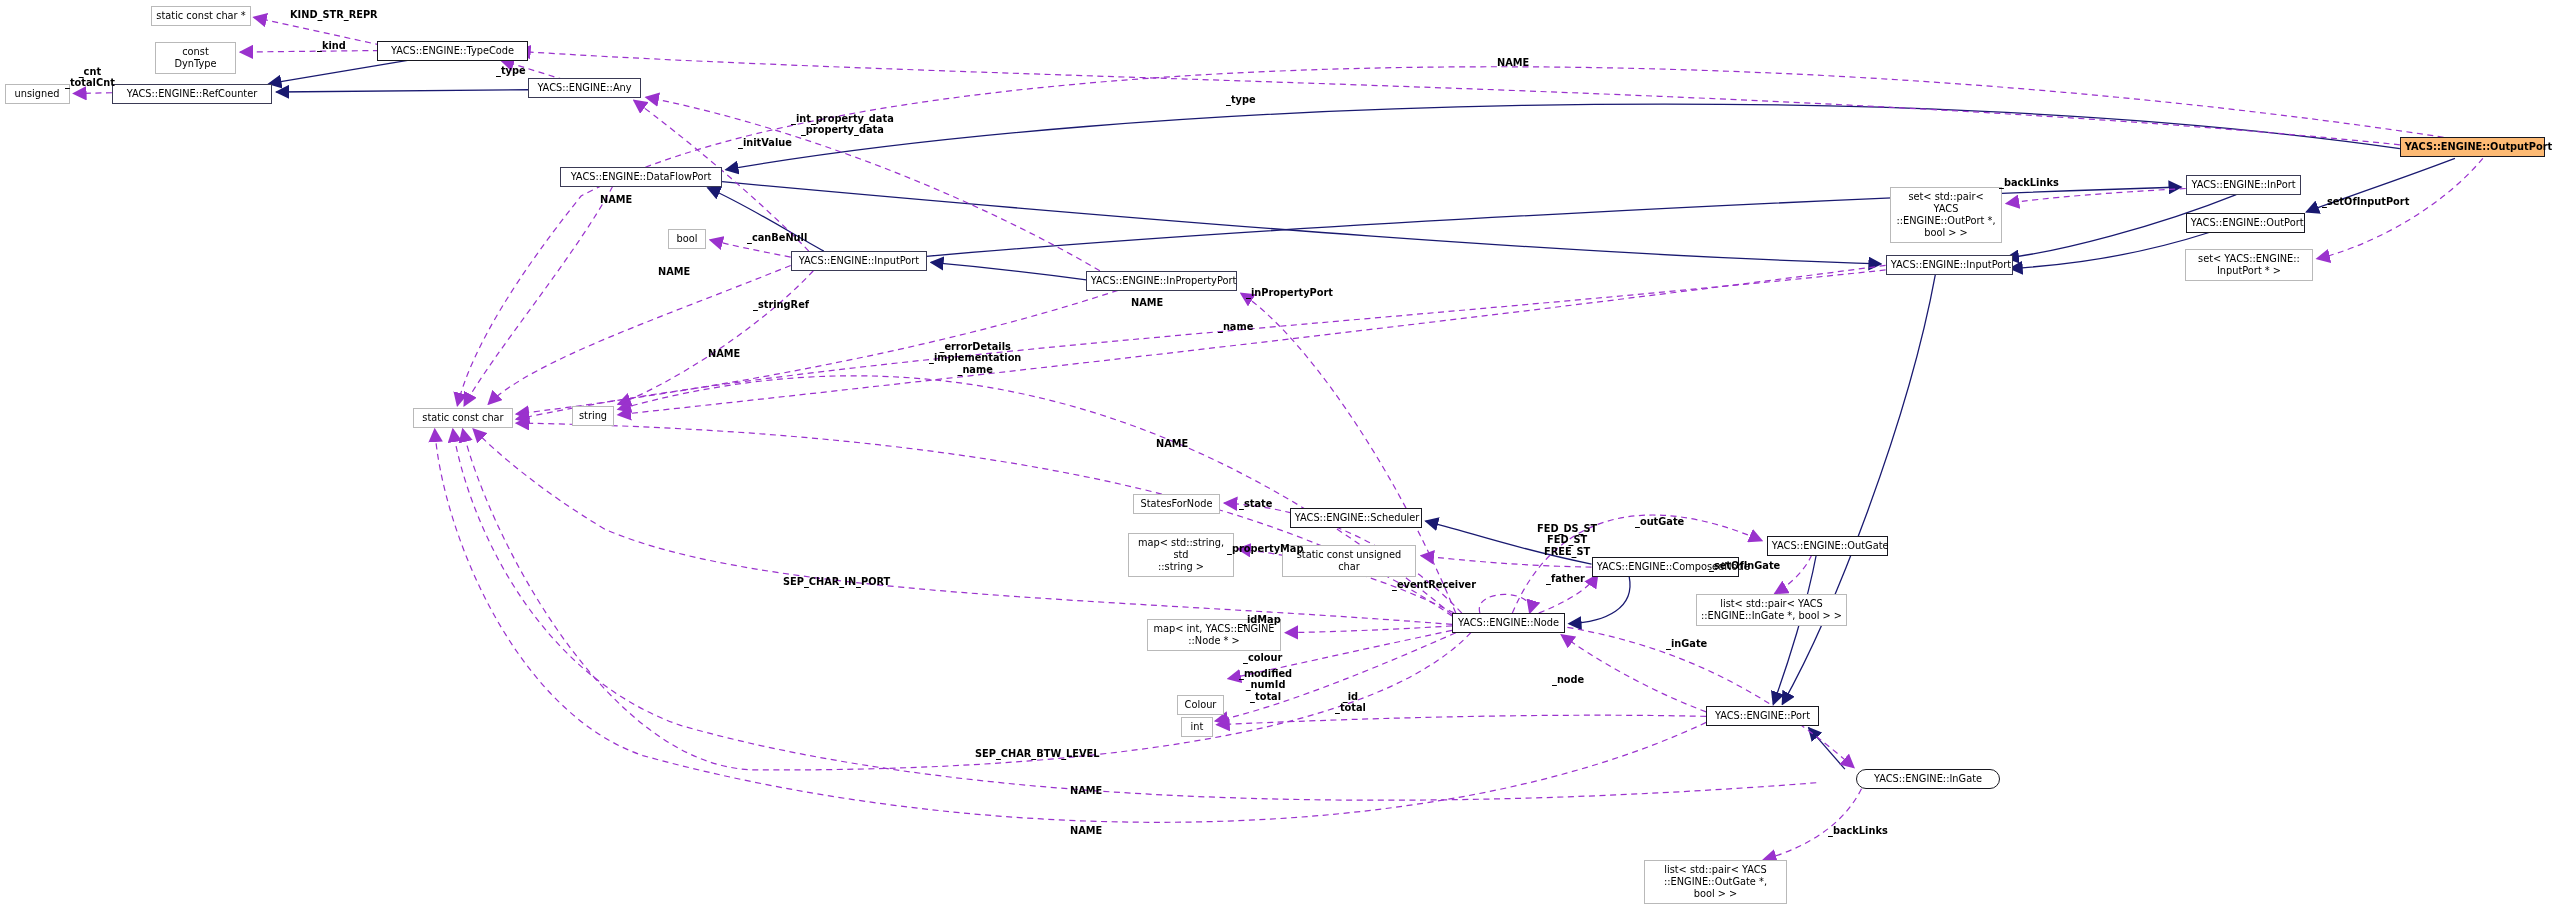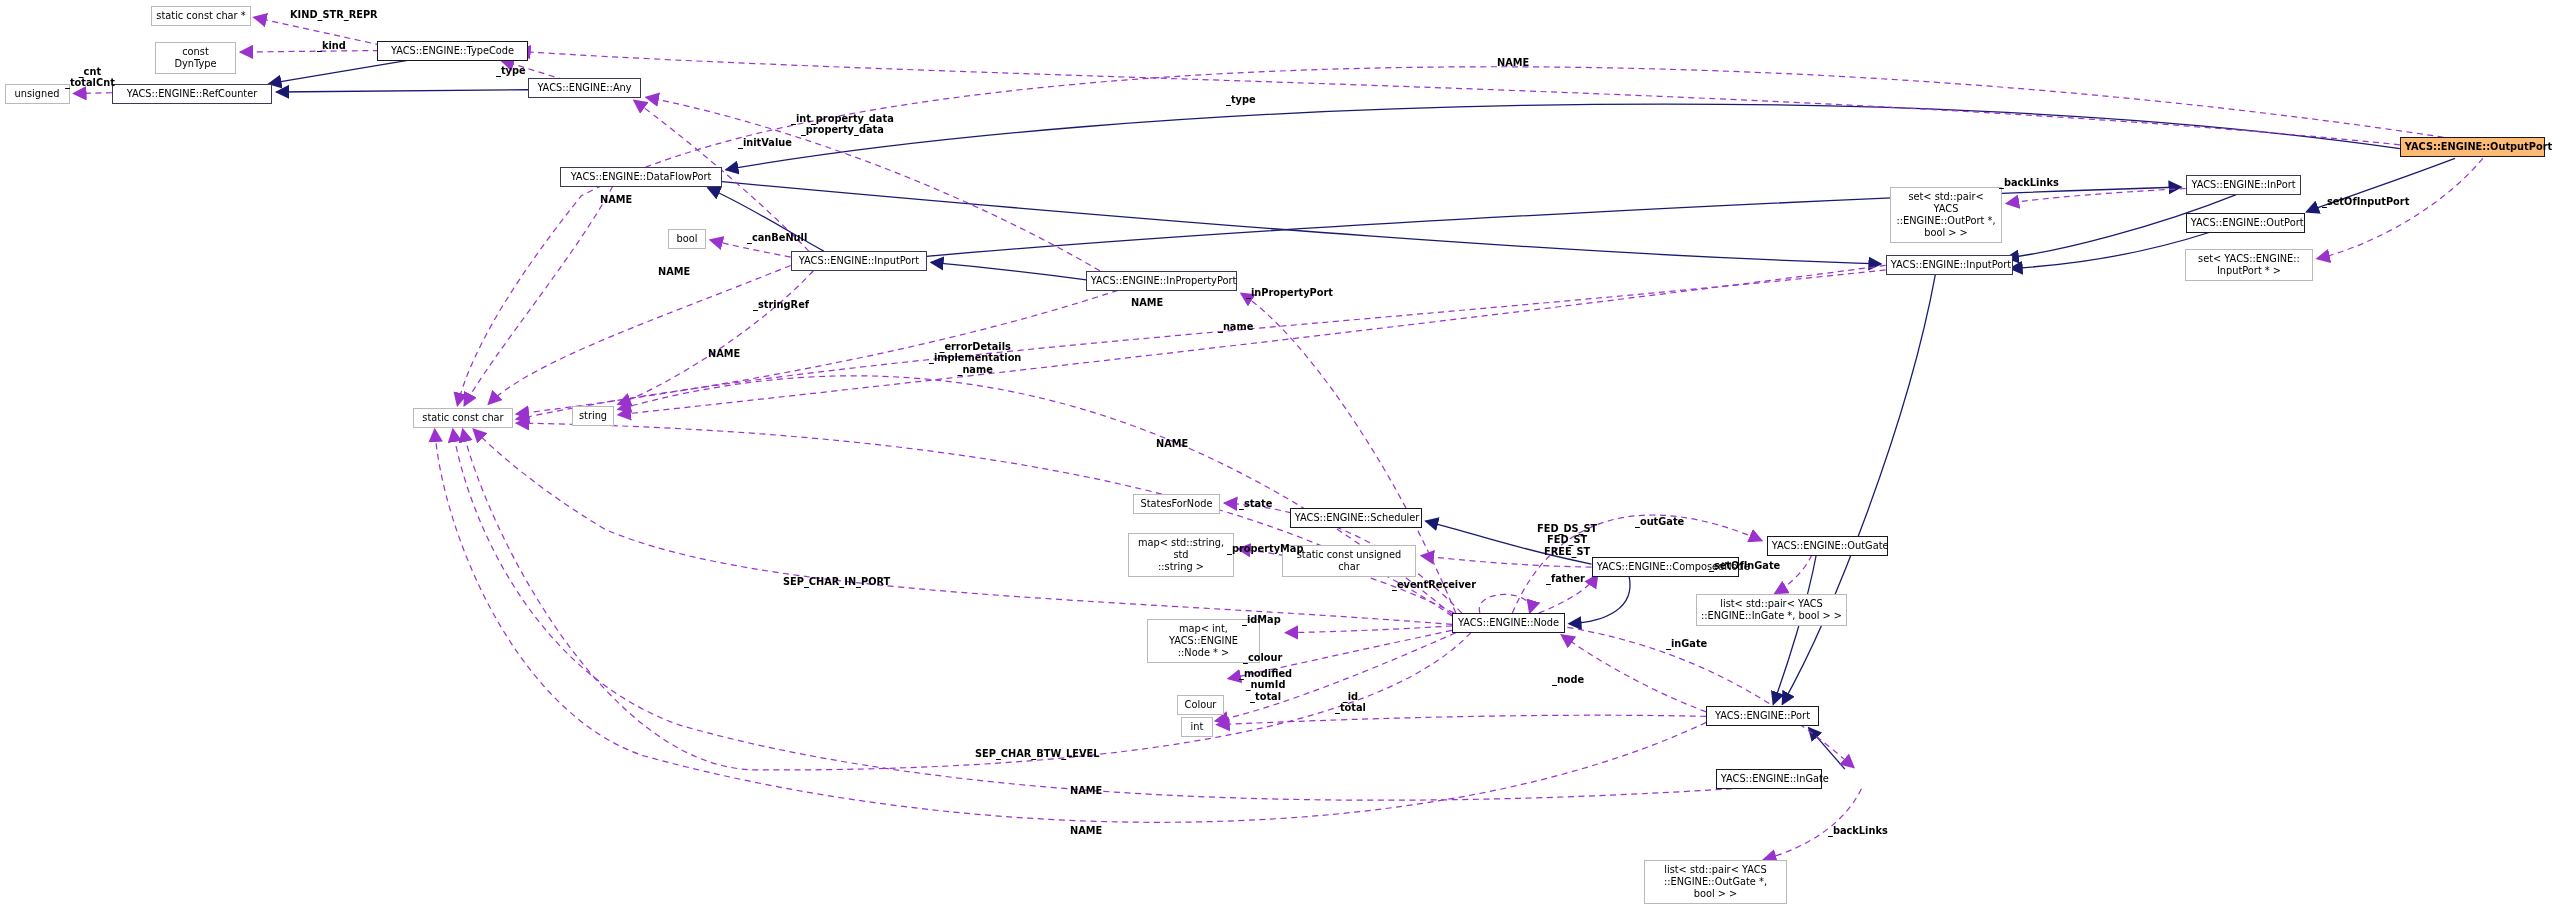--- a/index.html
+++ b/index.html
@@ -101,26 +101,26 @@
   <div class="n" style="left:1133px;top:494px;width:87px;">StatesForNode</div>
   <div class="n bold" style="left:1290px;top:508px;width:132px;">YACS::ENGINE::Scheduler</div>
   <div class="n" style="left:1128px;top:533px;width:106px;">map&lt; std::string, std
 ::string &gt;</div>
   <div class="n" style="left:1282px;top:545px;width:134px;">static const unsigned char</div>
   <div class="n bold" style="left:1592px;top:557px;width:147px;">YACS::ENGINE::ComposedNode</div>
   <div class="n bold" style="left:1767px;top:536px;width:121px;">YACS::ENGINE::OutGate</div>
   <div class="n" style="left:1696px;top:594px;width:151px;">list&lt; std::pair&lt; YACS
 ::ENGINE::InGate *, bool &gt; &gt;</div>
   <div class="n bold" style="left:1452px;top:613px;width:113px;">YACS::ENGINE::Node</div>
-  <div class="n" style="left:1147px;top:619px;width:113px;">map&lt; int, YACS::ENGINE
+  <div class="n" style="left:1147px;top:619px;width:134px;">map&lt; int, YACS::ENGINE
 ::Node * &gt;</div>
   <div class="n" style="left:1177px;top:671px;width:47px;margin-top:24px;">Colour</div>
   <div class="n" style="left:1181px;top:717px;width:32px;">int</div>
   <div class="n bold" style="left:1706px;top:706px;width:113px;">YACS::ENGINE::Port</div>
-  <div class="n bold" style="left:1716px;top:769px;width:106px;">YACS::ENGINE::InGate</div>
+  <div class="n bold" style="left:1856px;top:769px;width:144px;border-radius:10px;">YACS::ENGINE::InGate</div>
   <div class="n" style="left:1644px;top:860px;width:143px;">list&lt; std::pair&lt; YACS
 ::ENGINE::OutGate *,
 bool &gt; &gt;</div>
   <div class="n main" style="left:2400px;top:137px;width:145px;">YACS::ENGINE::OutputPort</div>
   <div class="n cls" style="left:2186px;top:175px;width:115px;">YACS::ENGINE::InPort</div>
   <div class="n bold" style="left:2186px;top:213px;width:119px;">YACS::ENGINE::OutPort</div>
   <div class="n" style="left:1890px;top:187px;width:112px;">set&lt; std::pair&lt; YACS
 ::ENGINE::OutPort *,
 bool &gt; &gt;</div>
   <div class="n" style="left:2185px;top:249px;width:128px;">set&lt; YACS::ENGINE::

